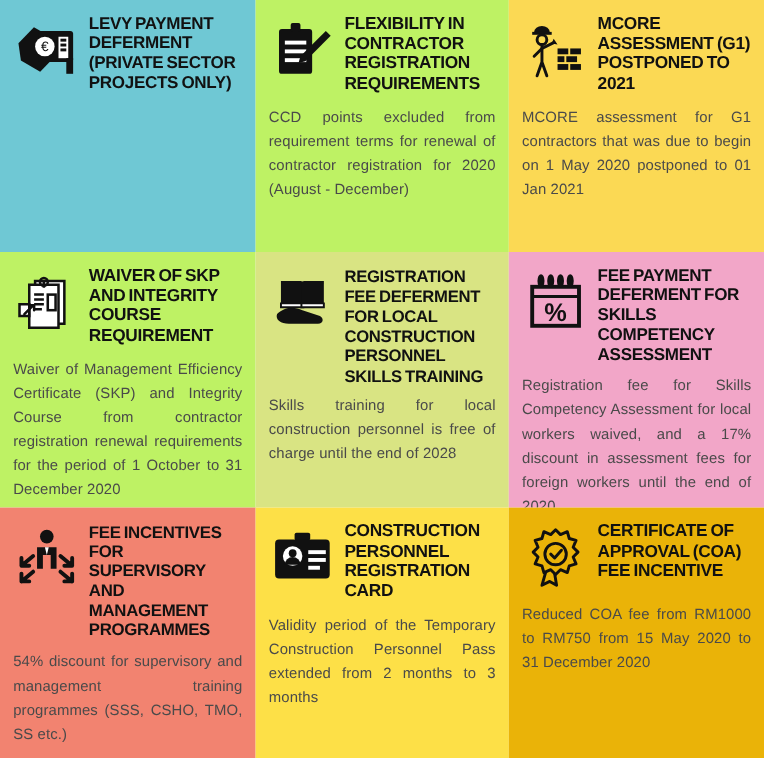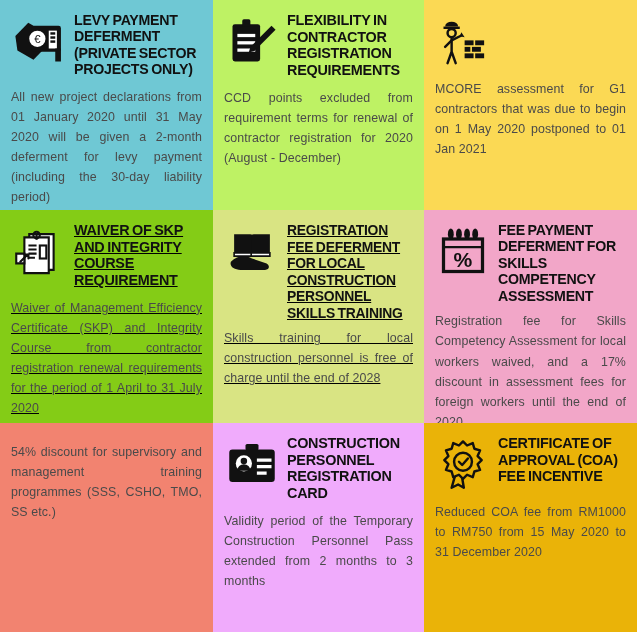--- a/index.html
+++ b/index.html
@@ -88,21 +88,20 @@
           <text x="30" y="33" font-size="14" font-family="Liberation Sans, sans-serif" text-anchor="middle" fill="#111">€</text>
           <rect x="44" y="18" width="10" height="22" fill="#fff"></rect>
           <rect x="46" y="20" width="6" height="3" fill="#111"></rect>
           <rect x="46" y="25" width="6" height="3" fill="#111"></rect>
           <rect x="46" y="30" width="6" height="3" fill="#111"></rect>
           <rect x="52" y="40" width="7" height="16" fill="#111"></rect>
         </svg>
       </div>
       <div class="cell-title">LEVY PAYMENT DEFERMENT (PRIVATE SECTOR PROJECTS ONLY)</div>
     </div>
-    <div class="cell-body">All new project declarations from 01 January 2020 until 31 May 2020 will be given a 2-month deferment for levy payment (including the 30-day liability period)</div>
   </div>
 
   <div class="cell c2" style="background-color: #bef264;">
     <div class="cell-head">
       <div class="cell-icon">
         <svg viewBox="0 0 64 64" fill="#111">
           <rect x="8" y="10" width="34" height="46" rx="3"></rect>
           <rect x="20" y="4" width="10" height="9" rx="2"></rect>
           <rect x="14" y="22" width="22" height="4" fill="#fff"></rect>
           <rect x="14" y="31" width="22" height="4" fill="#fff"></rect>
@@ -128,44 +127,45 @@
           <g fill="#111" stroke="none">
             <rect x="34" y="30" width="11" height="6"></rect>
             <rect x="47" y="30" width="11" height="6"></rect>
             <rect x="34" y="38" width="7" height="6"></rect>
             <rect x="43" y="38" width="11" height="6"></rect>
             <rect x="34" y="46" width="11" height="6"></rect>
             <rect x="47" y="46" width="11" height="6"></rect>
           </g>
         </svg>
       </div>
+      <div class="cell-title">MCORE ASSESSMENT (G1) POSTPONED TO 2021</div>
     </div>
     <div class="cell-body">MCORE assessment for G1 contractors that was due to begin on 1 May 2020 postponed to 01 Jan 2021</div>
   </div>
 
-  <div class="cell c4" style="background-color: #84cc16; text-decoration: underline;">
+  <div class="cell c4" style="background-color: #bef264;">
     <div class="cell-head">
       <div class="cell-icon">
         <svg viewBox="0 0 64 64" fill="none" stroke="#111" stroke-width="2.6">
           <path d="M20 10 h30 v44 h-30z" fill="#fff"></path>
           <path d="M14 14 h30 v44 h-30z" fill="#fff"></path>
           <circle cx="29" cy="11" r="4"></circle>
           <path d="M29 11 v6"></path>
           <path d="M19 24 h10 M19 29 h10 M19 34 h10 M19 39 h8"></path>
           <rect x="33" y="24" width="8" height="16"></rect>
           <path d="M4 34 h10 v12 h-10z" fill="#fff"></path>
           <path d="M9 44 l9 -9 M14 35 h5 v5" stroke-linecap="round"></path>
         </svg>
       </div>
       <div class="cell-title">WAIVER OF SKP AND INTEGRITY COURSE REQUIREMENT</div>
     </div>
-    <div class="cell-body">Waiver of Management Efficiency Certificate (SKP) and Integrity Course from contractor registration renewal requirements for the period of 1 April to 31 July 2020</div>
-  </div>
-
-  <div class="cell c5" style="background-color: rgb(217, 228, 131); text-decoration: underline;">
+    <div class="cell-body">Waiver of Management Efficiency Certificate (SKP) and Integrity Course from contractor registration renewal requirements for the period of 1 October to 31 December 2020</div>
+  </div>
+
+  <div class="cell c5" style="background-color: rgb(217, 228, 131);">
     <div class="cell-head">
       <div class="cell-icon">
         <svg viewBox="0 0 64 64" fill="#111">
           <path d="M10 10 h20 a3 3 0 0 1 3 3 v20 h-23z"></path>
           <path d="M54 10 h-20 a3 3 0 0 0 -3 3 v20 h23z"></path>
           <path d="M10 33 h23 v4 h-23z" fill="#fff" stroke="#111" stroke-width="2"></path>
           <path d="M31 33 h23 v4 h-23z" fill="#fff" stroke="#111" stroke-width="2"></path>
           <path d="M6 44 c8 -8 18 -8 26 -4 l18 6 c4 2 4 8 -2 8 h-30 c-8 0 -14 -4 -12 -10z"></path>
         </svg>
       </div>
@@ -188,24 +188,38 @@
           </g>
           <text x="32" y="51" font-size="26" font-weight="bold" font-family="Liberation Sans, sans-serif" text-anchor="middle" fill="#111" stroke="none">%</text>
         </svg>
       </div>
       <div class="cell-title">FEE PAYMENT DEFERMENT FOR SKILLS COMPETENCY ASSESSMENT</div>
     </div>
     <div class="cell-body">Registration fee for Skills Competency Assessment for local workers waived, and a 17% discount in assessment fees for foreign workers until the end of 2020</div>
   </div>
 
   <div class="cell c7" style="background-color: rgb(242, 131, 112);">
+    <div class="cell-head">
+      <div class="cell-icon">
+        <svg viewBox="0 0 64 64" fill="#111">
+          <circle cx="32" cy="10" r="7"></circle>
+          <path d="M22 21 h20 v22 h-6 v-14 h-8 v14 h-6z"></path>
+          <path d="M30 21 h4 l-2 8z" fill="#fff"></path>
+          <path d="M18 30 l-12 10 M6 40 h8 M6 40 v-8" stroke="#111" stroke-width="4" fill="none" stroke-linecap="round"></path>
+          <path d="M46 30 l12 10 M58 40 h-8 M58 40 v-8" stroke="#111" stroke-width="4" fill="none" stroke-linecap="round"></path>
+          <path d="M18 46 l-12 10 M6 56 h8 M6 56 v-8" stroke="#111" stroke-width="4" fill="none" stroke-linecap="round"></path>
+          <path d="M46 46 l12 10 M58 56 h-8 M58 56 v-8" stroke="#111" stroke-width="4" fill="none" stroke-linecap="round"></path>
+        </svg>
+      </div>
+      <div class="cell-title">FEE INCENTIVES FOR SUPERVISORY AND MANAGEMENT PROGRAMMES</div>
+    </div>
     <div class="cell-body">54% discount for supervisory and management training programmes (SSS, CSHO, TMO, SS etc.)</div>
   </div>
 
-  <div class="cell c8" style="background-color: #f0abfc;">
+  <div class="cell c8" style="background-color: #fde047;">
     <div class="cell-head">
       <div class="cell-icon">
         <svg viewBox="0 0 64 64" fill="#111">
           <rect x="24" y="6" width="16" height="8" rx="2"></rect>
           <rect x="4" y="13" width="56" height="40" rx="4"></rect>
           <circle cx="22" cy="30" r="10" fill="#fff"></circle>
           <circle cx="22" cy="27" r="4" fill="#111"></circle>
           <path d="M14 39 a8 8 0 0 1 16 0z" fill="#111"></path>
           <rect x="38" y="24" width="18" height="4" fill="#fff"></rect>
           <rect x="38" y="32" width="18" height="4" fill="#fff"></rect>

